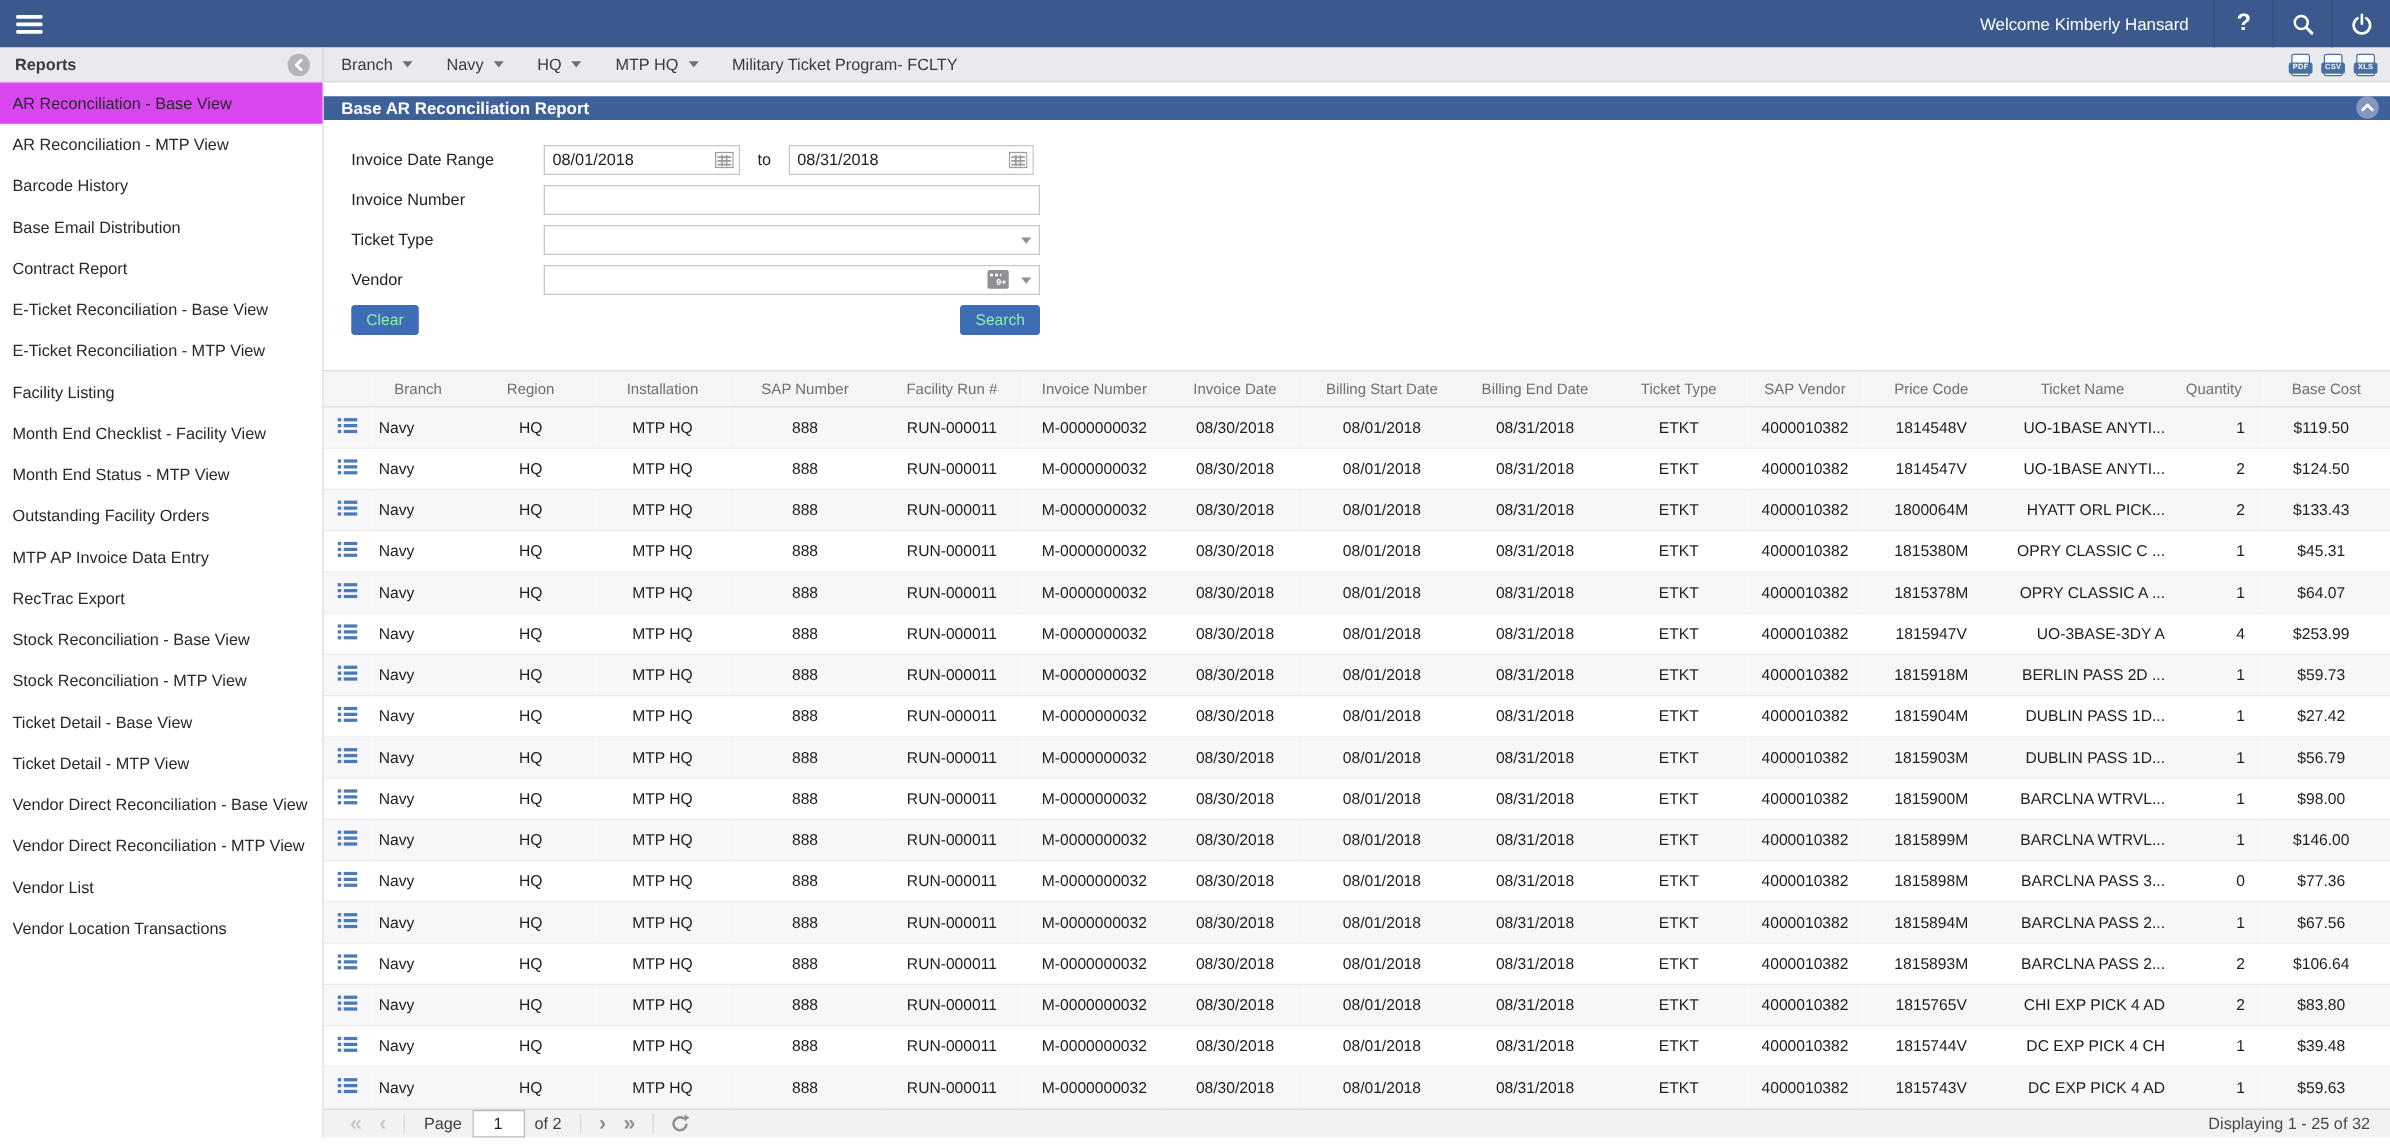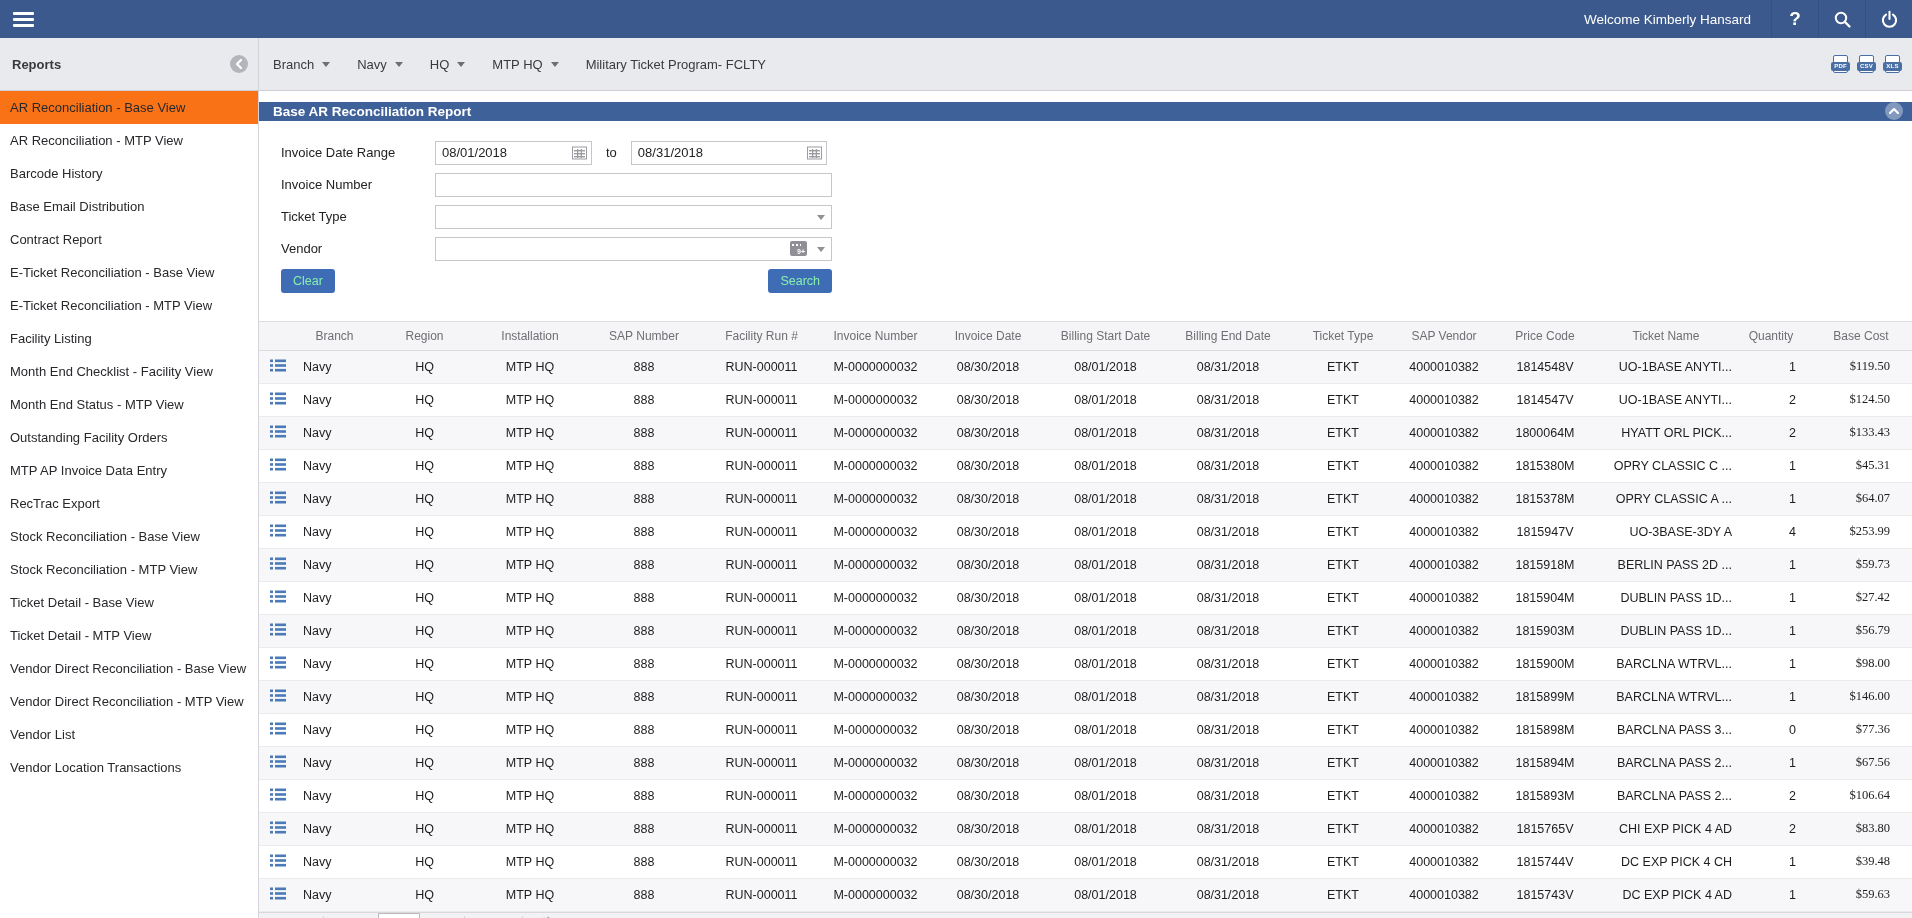--- a/index.html
+++ b/index.html
@@ -9,39 +9,39 @@
   
   .topbar { height:38px; background:#3b598c; display:flex; align-items:center; justify-content:space-between; }
   .hamburger { width:46px; height:38px; display:flex; flex-direction:column; justify-content:center; gap:3px; padding-left:13px; cursor:pointer; }
   .hamburger span { width:21px; height:3px; background:#fff; border-radius:1px; }
   .topbar-right { display:flex; align-items:center; height:38px; }
   .welcome { color:#fff; font-size:13.5px; margin-right:20px; }
   .tb-btn { width:47px; height:38px; display:flex; align-items:center; justify-content:center; border-left:1px solid #33517e; cursor:pointer; }
   .help-glyph { color:#fff; font-size:19px; font-weight:bold; }
 
   
-  .subbar { height:53px; background:#e9eaee; border-bottom:1px solid #cfd0d6; display:flex; }
+  .subbar { height:28px; background:#e9eaee; border-bottom:1px solid #cfd0d6; display:flex; }
   .subbar-left { width:259px; display:flex; align-items:center; justify-content:space-between; padding:0 10px 0 12px; border-right:1px solid #d2d2d8; }
   .reports-title { font-size:13px; font-weight:bold; color:#3a3a3e; }
   .collapse-circle { width:18px; height:18px; border-radius:50%; background:#b4b4ba; display:flex; align-items:center; justify-content:center; cursor:pointer; }
   .subbar-main { flex:1; display:flex; align-items:center; justify-content:space-between; padding:0 10px 0 14px; }
   .breadcrumb { display:flex; align-items:center; }
   .crumb { display:flex; align-items:center; margin-right:27px; font-size:13px; color:#3a3a3e; cursor:pointer; }
   .crumb-label { margin-right:8px; }
   .dd-arrow { width:0; height:0; border-left:4px solid transparent; border-right:4px solid transparent; border-top:5px solid #6e6e74; }
   .exports { display:flex; align-items:center; }
   .file-btn { width:19px; height:18px; position:relative; margin-left:7px; cursor:pointer; }
   .file-page { position:absolute; left:2px; right:2px; top:0; bottom:0; background:#fff; border:1px solid #4a6fa5; border-radius:2px; }
   .file-label { position:absolute; left:0; right:0; bottom:2px; height:9px; background:#4a6fa5; border-radius:2px; color:#fff; font-size:6px; font-weight:bold; line-height:9px; text-align:center; letter-spacing:0.2px; }
 
   
   .content { display:flex; height:844px; }
   .sidebar { width:259px; border-right:1px solid #d4d4da; background:#fff; }
   .side-item { height:33px; display:flex; align-items:center; padding-left:10px; font-size:13px; color:#28282c; cursor:pointer; white-space:nowrap; }
-  .side-item.selected { background:#f97316; }
+  .side-item.selected { background:#d946ef; }
 
   .main { flex:1; display:flex; flex-direction:column; background:#fff; }
   .panel-header { margin-top:11px; height:29px; background:#3f619a; display:flex; align-items:center; justify-content:space-between; padding:0 9px 0 14px; }
   .panel-title { color:#fff; font-size:13.5px; font-weight:bold; }
   .panel-collapse { width:18px; height:18px; border-radius:50%; background:rgba(255,255,255,0.35); display:flex; align-items:center; justify-content:center; cursor:pointer; }
 
   
   .filters { padding:20px 0 14px 22px; }
   .f-row { display:flex; align-items:center; margin-bottom:8px; }
   .f-label { width:154px; font-size:13px; color:#222; }
@@ -64,21 +64,21 @@
   
   .grid { width:100%; border-collapse:collapse; table-layout:fixed; margin-top:14px; }
   .grid th { height:29px; background:#f5f5f7; border-top:1px solid #dcdce0; border-bottom:1px solid #dcdce0;
     font-size:12px; font-weight:normal; color:#6e6e74; text-align:center; white-space:nowrap; overflow:hidden; cursor:pointer; }
   .grid td { height:33px; font-size:12.5px; color:#1d1d20; text-align:center; border-bottom:1px solid #ebebee;
     white-space:nowrap; overflow:hidden; vertical-align:middle; }
   .grid tr.odd td { background:#f7f7f9; }
   .grid td.col-branch { text-align:left; padding-left:6px; }
   .grid td.col-ticket_name { text-align:right; padding-left:10px; }
   .grid td.col-quantity { text-align:right; padding-right:14px; }
-  .grid td.col-base_cost { text-align:right; padding-right:22px;font-family:Liberation Serif, serif; }
+  .grid td.col-base_cost { padding-right:8px; }
   .grid th.col-quantity { text-align:center; }
   .row-list-icon { display:inline-block; cursor:pointer; line-height:0; }
 
   
   .footer { margin-top:auto; height:36px; background:#f2f2f4; border-top:1px solid #d9d9dd;
     display:flex; align-items:center; justify-content:space-between; padding:0 16px 0 14px; }
   .pager { display:flex; align-items:center; }
   .pg-btn { font-size:17px; font-weight:bold; padding:0 7px; cursor:pointer; line-height:1; }
   .pg-btn.disabled { color:#c6c6ca; }
   .pg-btn.enabled { color:#8e8e94; }

